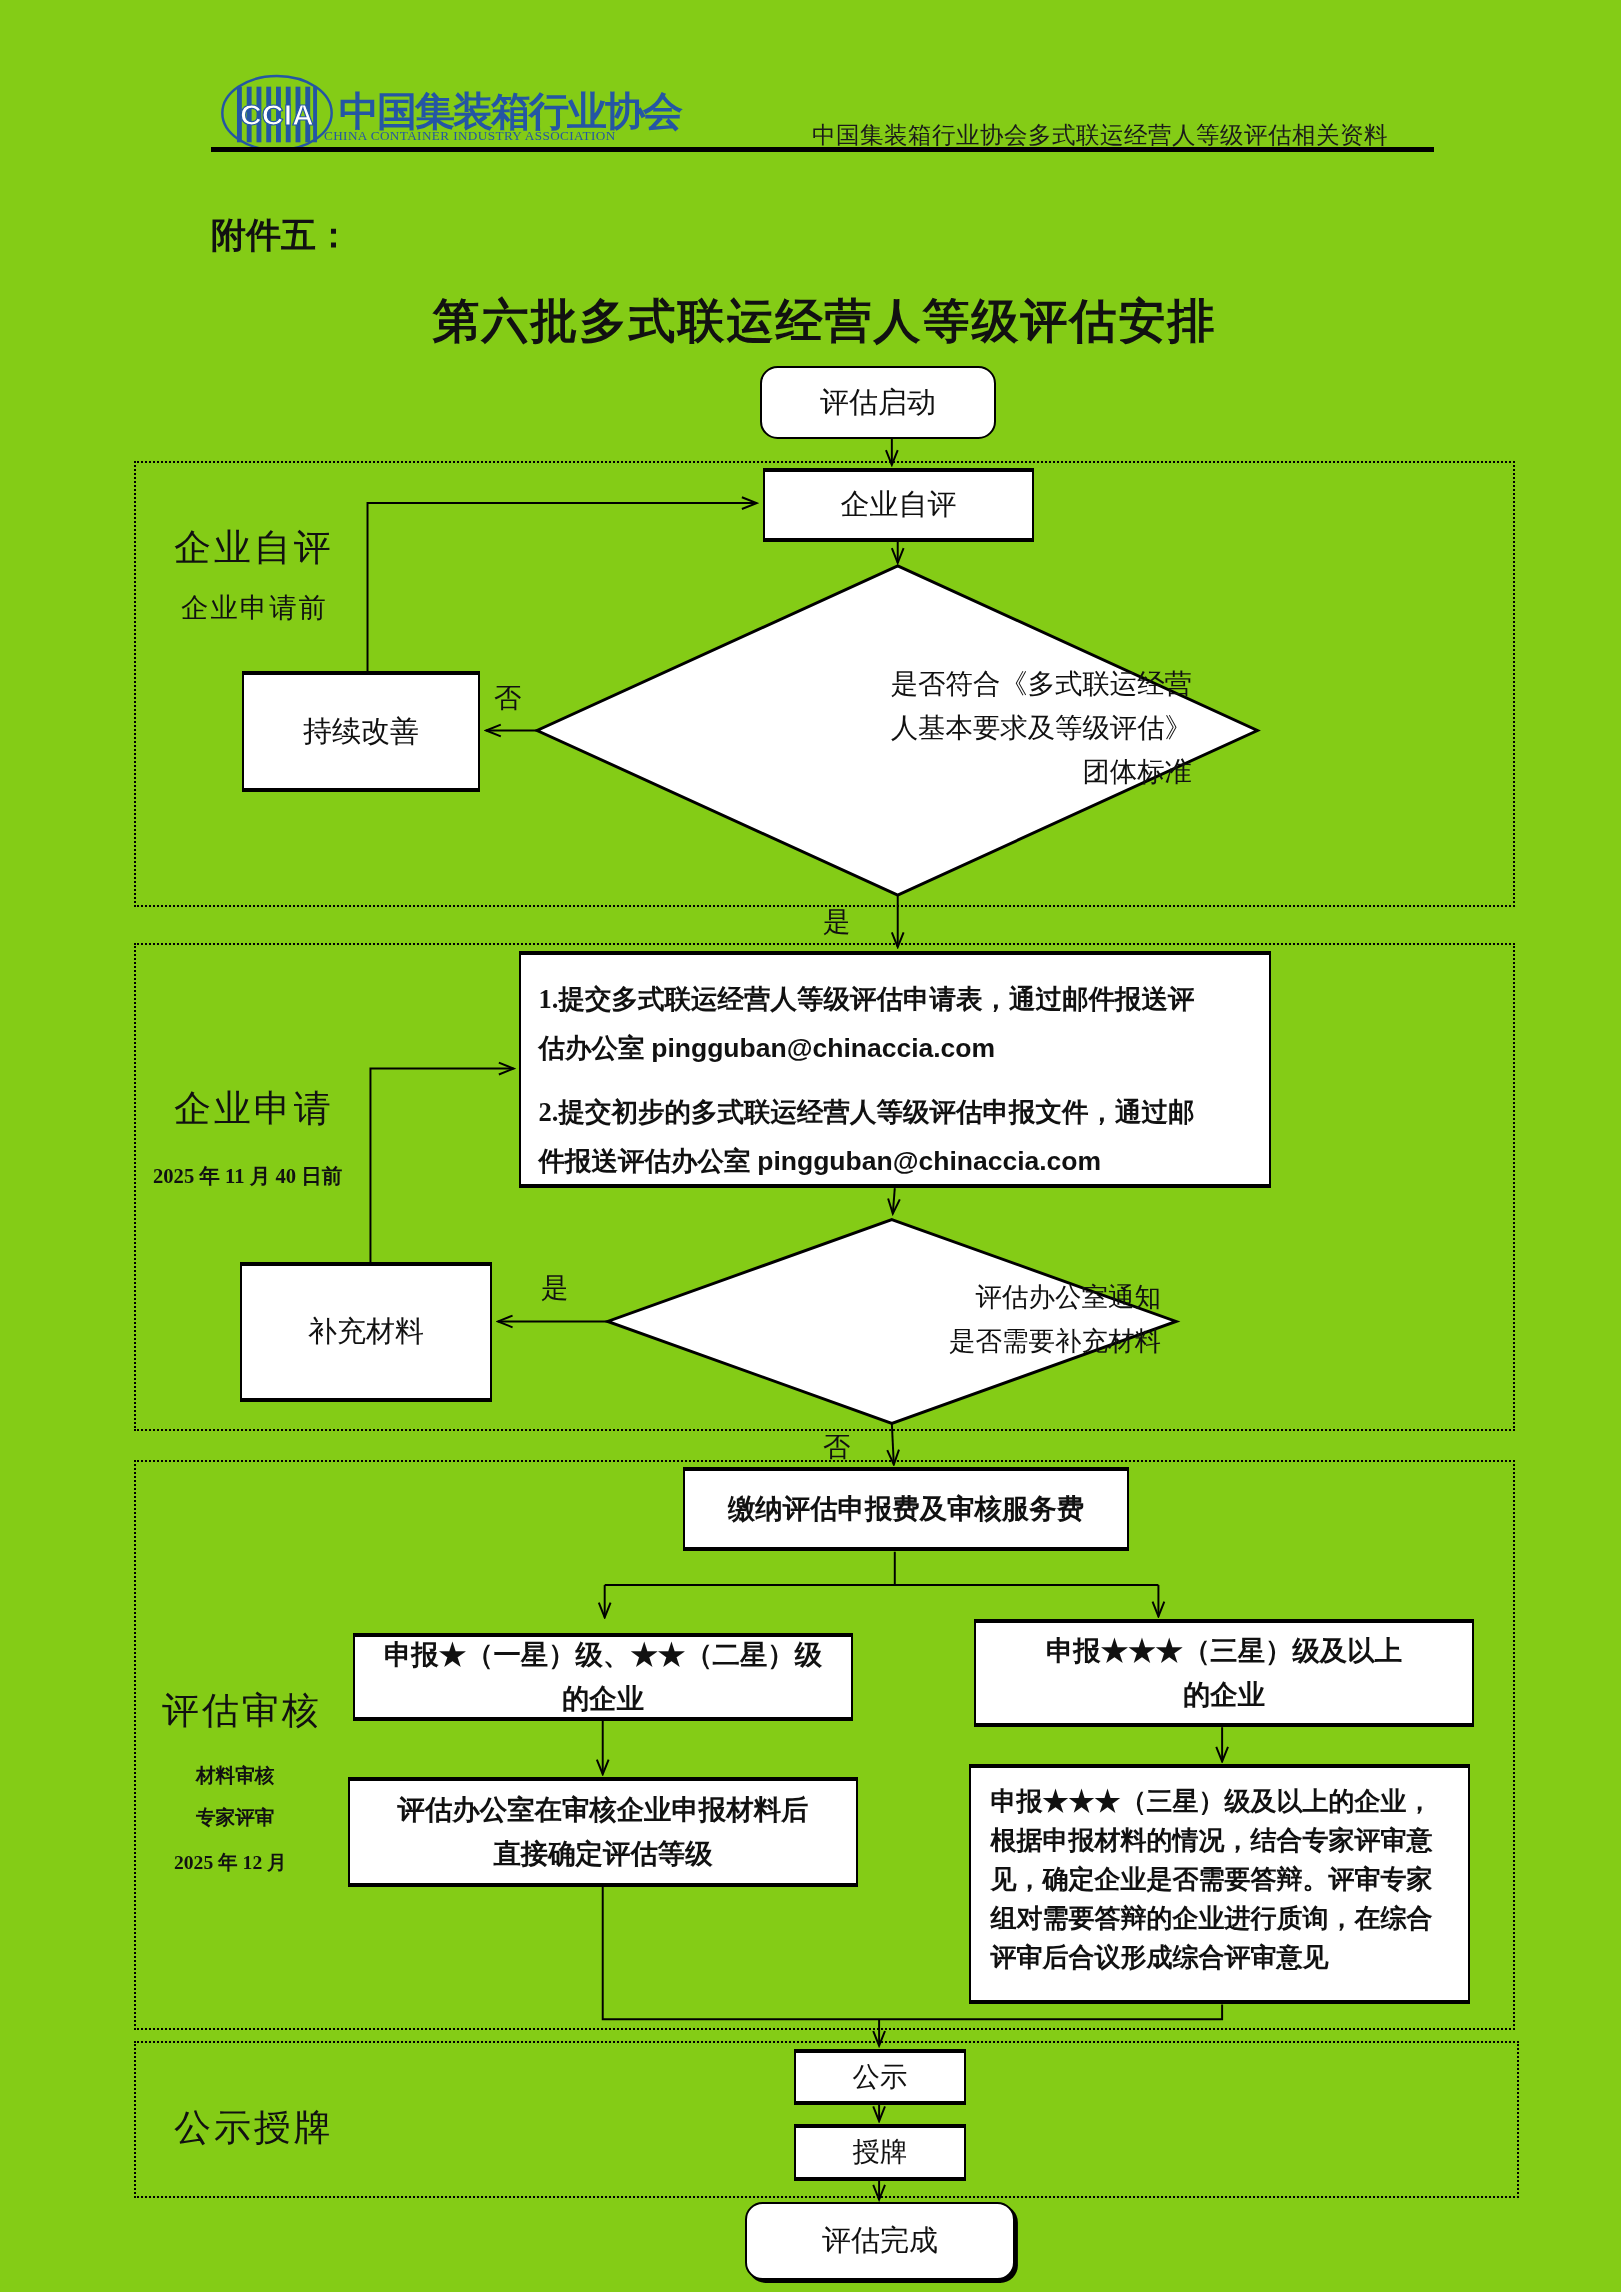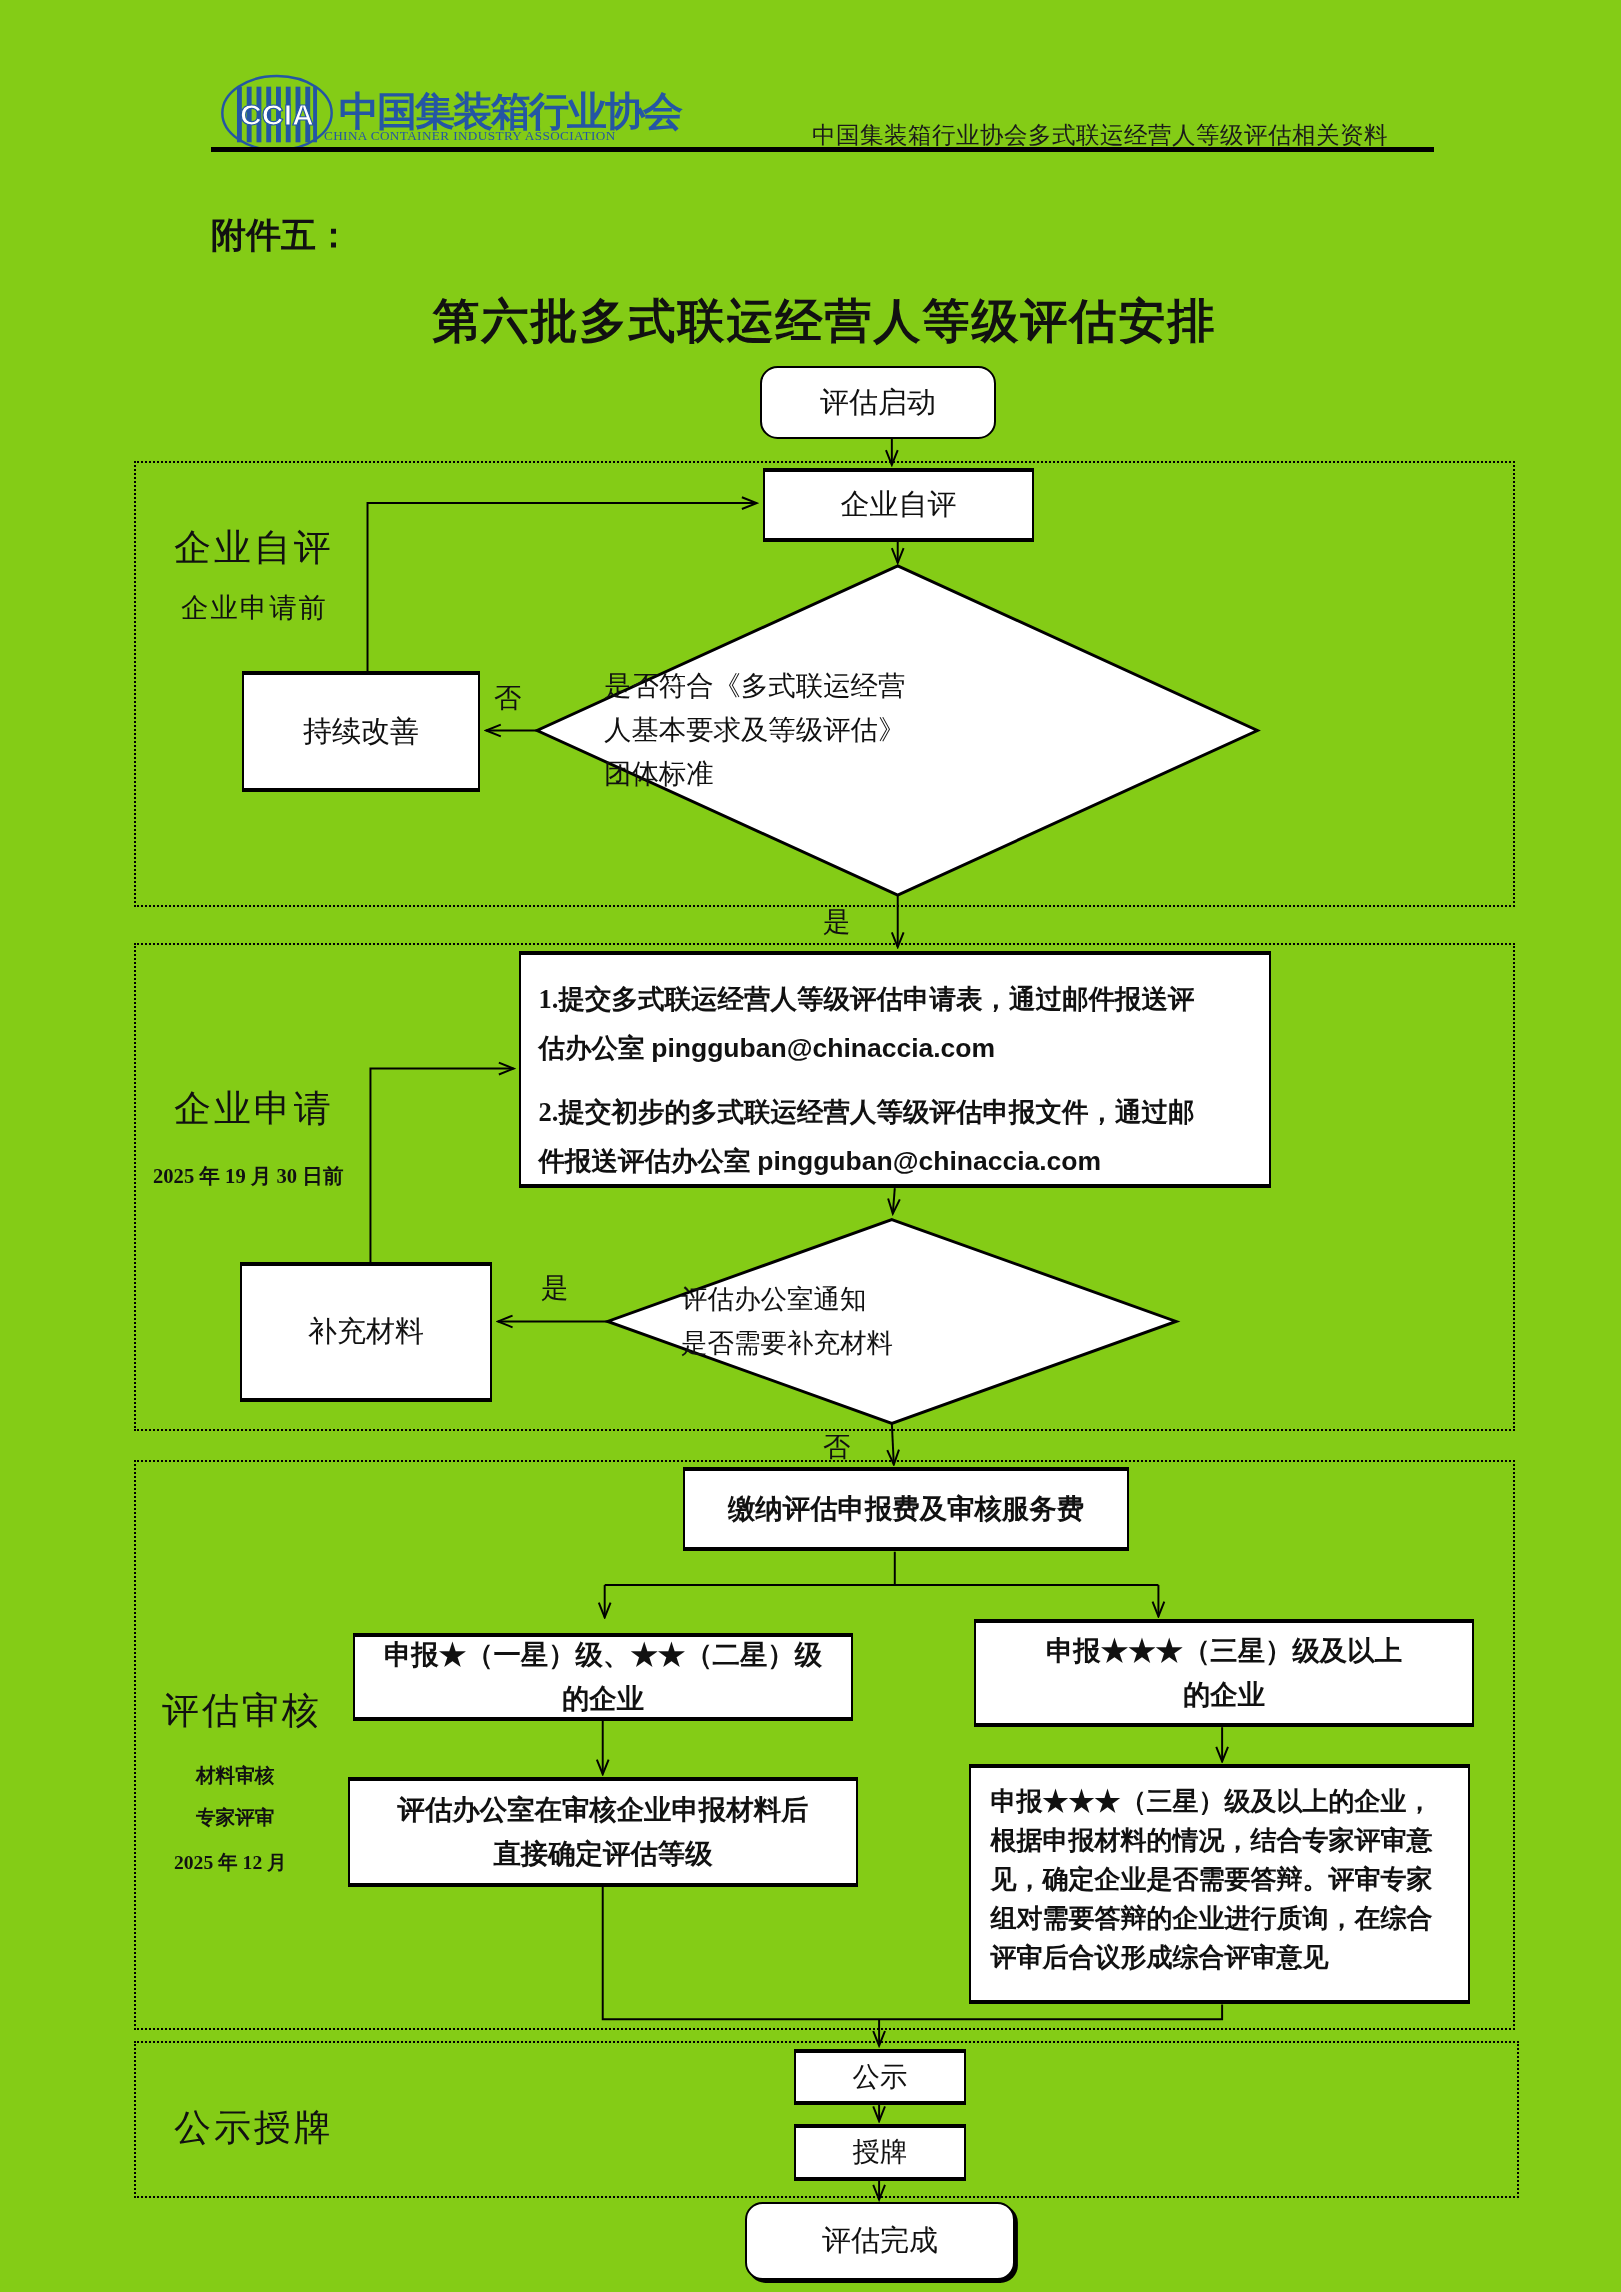--- a/index.html
+++ b/index.html
@@ -22,21 +22,21 @@
   .sec-sub{position:absolute;font-size:27.4px;letter-spacing:2px;z-index:2;white-space:nowrap;}
   .sec-sub-sm{position:absolute;font-size:19.6px;font-weight:700;z-index:2;white-space:nowrap;}
   
   .node{position:absolute;background:#fff;border:2.9px solid #000;border-top-width:4.9px;border-bottom-width:4.9px;
         box-sizing:border-box;display:flex;align-items:center;justify-content:center;text-align:center;
         z-index:2;font-size:29px;line-height:1.35;}
   .terminal{border-width:2.9px;border-radius:17.6px;}
   .terminal-end{box-shadow:2.9px 2.9px 0 #000;}
   .bold{font-weight:700;}
   .preline{white-space:pre-line;}
-  .diamond-text{position:absolute;text-align:left;z-index:2;line-height:44px;white-space:pre-line;}
+  .diamond-text{position:absolute;text-align:right;z-index:2;line-height:44px;white-space:pre-line;font-family:Liberation Mono, monospace;}
   .edge-label{position:absolute;font-size:27.4px;z-index:2;}
   .apply-box{position:absolute;left:519px;top:951px;width:752px;height:237px;background:#fff;
              border:2.9px solid #000;border-top-width:4.9px;border-bottom-width:4.9px;box-sizing:border-box;
              z-index:2;padding:19.6px 13.7px 0 17.6px;font-size:26.5px;font-weight:700;line-height:49px;}
   .apply-box p{margin:0 0 15.7px 0;white-space:pre-line;}
   .email{font-family:"Liberation Sans","DejaVu Sans",sans-serif;font-weight:700;}
   .rlower{position:absolute;left:969px;top:1764px;width:501px;height:240px;background:#fff;
           border:2.9px solid #000;border-top-width:4.9px;border-bottom-width:4.9px;box-sizing:border-box;
           z-index:2;padding:13.7px 17.6px 0 19.6px;font-size:26px;font-weight:700;line-height:39px;
           white-space:pre-line;text-align:left;}
@@ -72,21 +72,21 @@
 
   <div class="sec" style="left:134px;top:461px;width:1381px;height:446px;"></div>
   <div class="sec" style="left:134px;top:943px;width:1381px;height:488px;"></div>
   <div class="sec" style="left:134px;top:1460px;width:1381px;height:570px;"></div>
   <div class="sec" style="left:134px;top:2041px;width:1385px;height:157px;"></div>
 
   <div class="sec-label" style="left:174px;top:523px;">企业自评</div>
   <div class="sec-sub" style="left:181px;top:590px;">企业申请前</div>
 
   <div class="sec-label" style="left:174px;top:1084px;">企业申请</div>
-  <div class="sec-sub-sm" style="left:153px;top:1162px;font-size:20.6px;">2025 年 19 月 30 日前</div>
+  <div class="sec-sub-sm" style="left:153px;top:1162px;font-size:20.6px;">2025 年 11 月 40 日前</div>
 
   <div class="sec-label" style="left:162px;top:1686px;">评估审核</div>
   <div class="sec-sub-sm" style="left:196px;top:1762px;">材料审核</div>
   <div class="sec-sub-sm" style="left:196px;top:1804px;">专家评审</div>
   <div class="sec-sub-sm" style="left:174px;top:1849px;">2025 年 12 月</div>
 
   <div class="sec-label" style="left:174px;top:2103px;">公示授牌</div>
 
   <svg class="overlay" width="1621" height="2293" viewBox="0 0 1654 2339">
     <defs>

